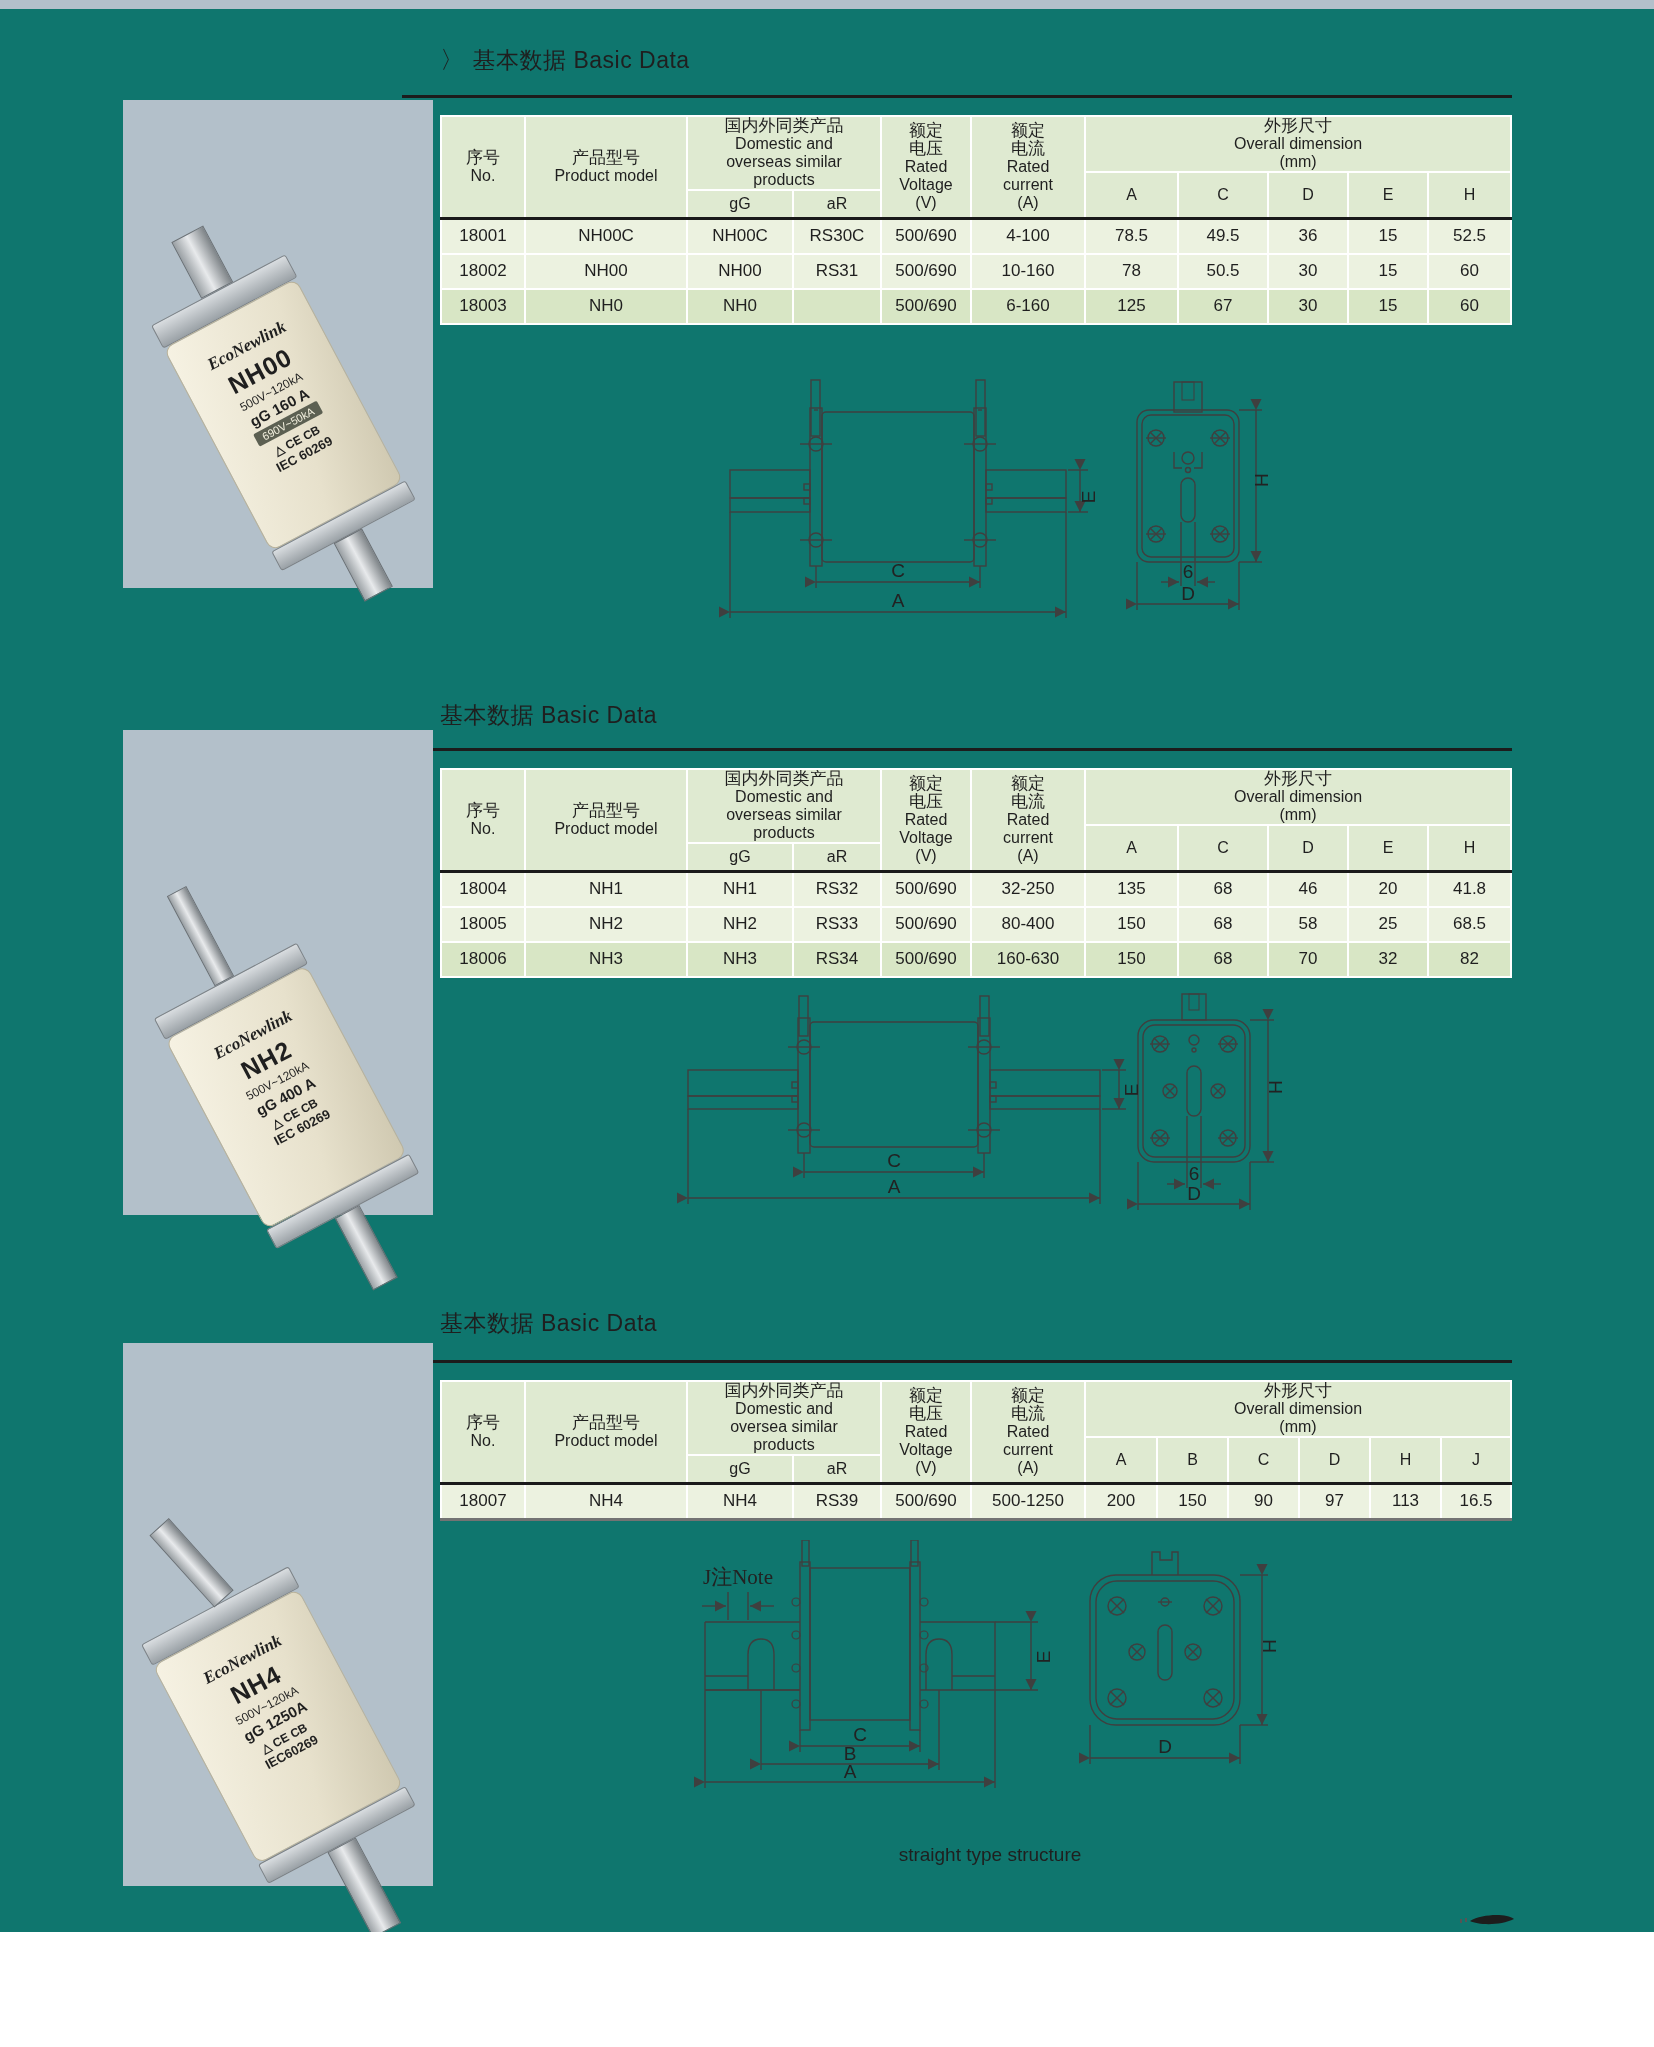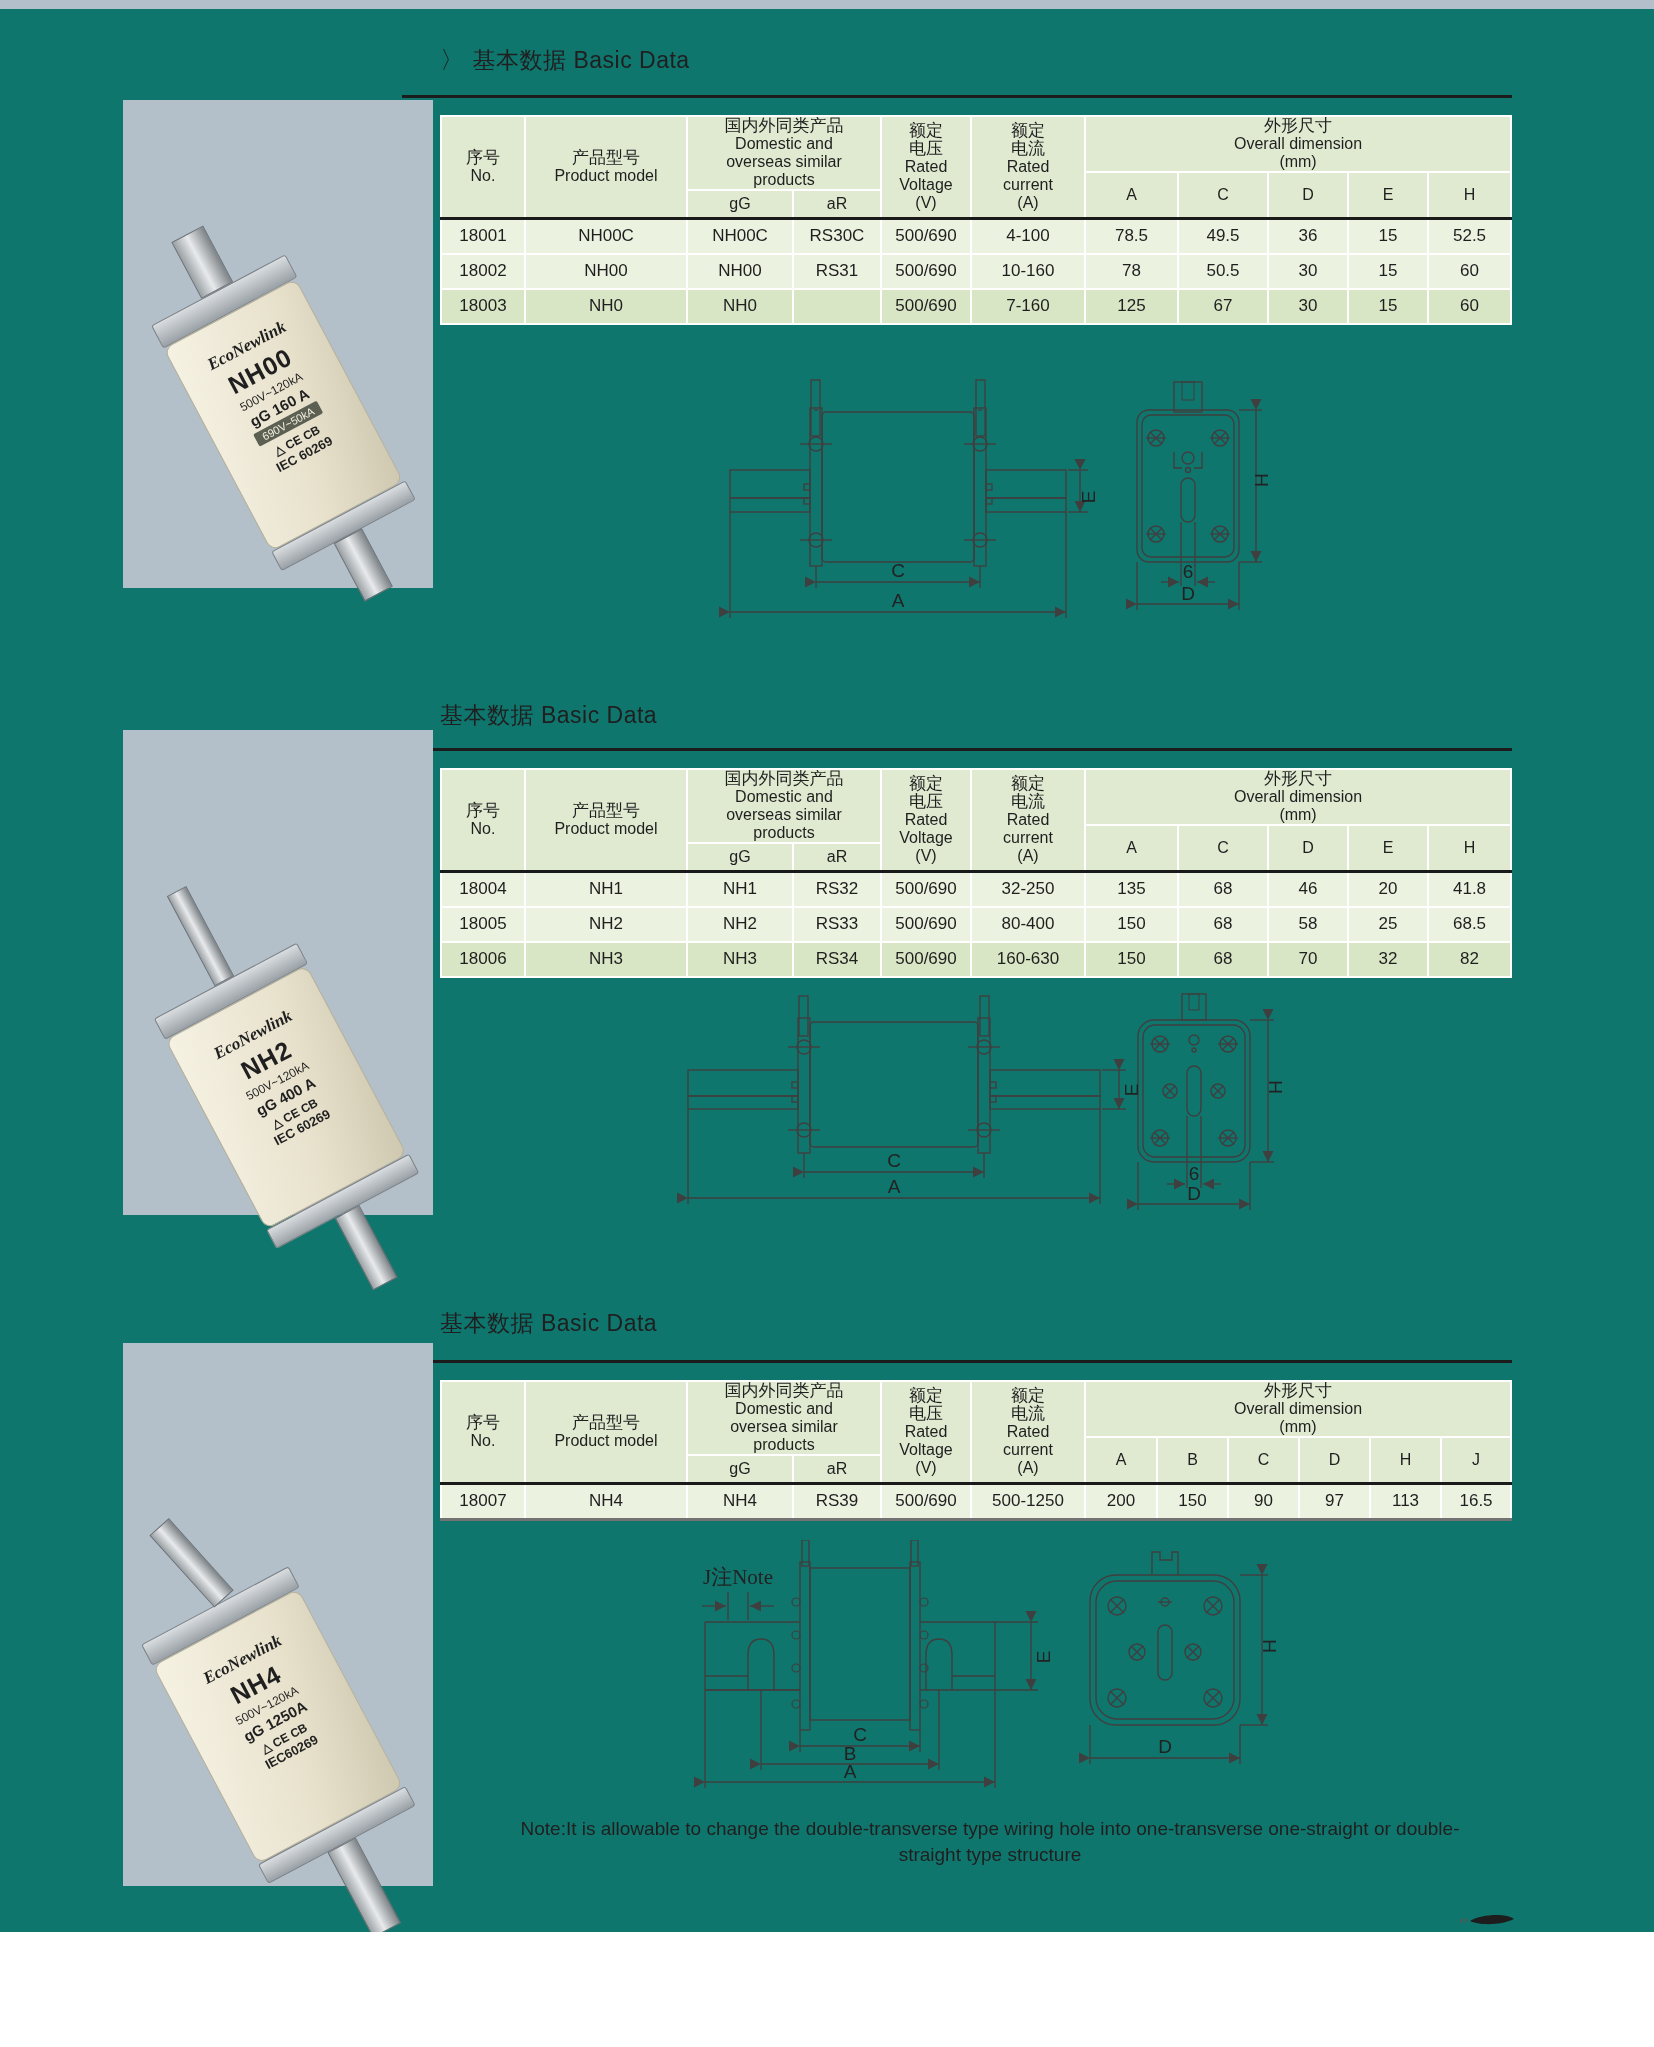--- a/index.html
+++ b/index.html
@@ -162,21 +162,21 @@
           <td>30</td>
           <td>15</td>
           <td>60</td>
         </tr>
         <tr>
           <td>18003</td>
           <td>NH0</td>
           <td>NH0</td>
           <td></td>
           <td>500/690</td>
-          <td>7-160</td>
+          <td>6-160</td>
           <td>125</td>
           <td>67</td>
           <td>30</td>
           <td>15</td>
           <td>60</td>
         </tr>
       </tbody>
   </table>
 
   <svg class="drawing" style="left:712px;top:372px;" width="560" height="272" viewBox="0 0 560 272">
@@ -687,21 +687,21 @@
     <text x="48" y="44" class="jn" text-anchor="middle">J注Note</text>
     <text x="356" y="121" transform="rotate(-90 356 117)" text-anchor="middle">E</text>
     <text x="170" y="201" text-anchor="middle">C</text>
     <text x="160" y="220" text-anchor="middle">B</text>
     <text x="160" y="238" text-anchor="middle">A</text>
     <text x="586" y="114" transform="rotate(-90 582 110)" text-anchor="middle">H</text>
     <text x="475" y="213" text-anchor="middle">D</text>
   </svg>
 
   <div class="note" style="top:1812px;">
-    <div class="enl"><span>Note:It is allowable to change the double-transverse type wiring hole into one-transverse one-straight or double-</span><br><span>straight type structure</span></div>
+    <div class="enl"><br><span>straight type structure</span></div>
   </div>
 
   <svg style="position:absolute;left:1448px;top:1905px;" width="80" height="30" viewBox="0 0 80 30">
     <path d="M22,16 C34,9 58,8 66,14 C52,21 30,20 22,16 Z" fill="#1d1d1d"></path>
     <rect x="12" y="14" width="2" height="4" fill="#555"></rect>
       <rect x="17" y="13" width="2" height="4" fill="#555"></rect>
   </svg>
 
 </div>
 

